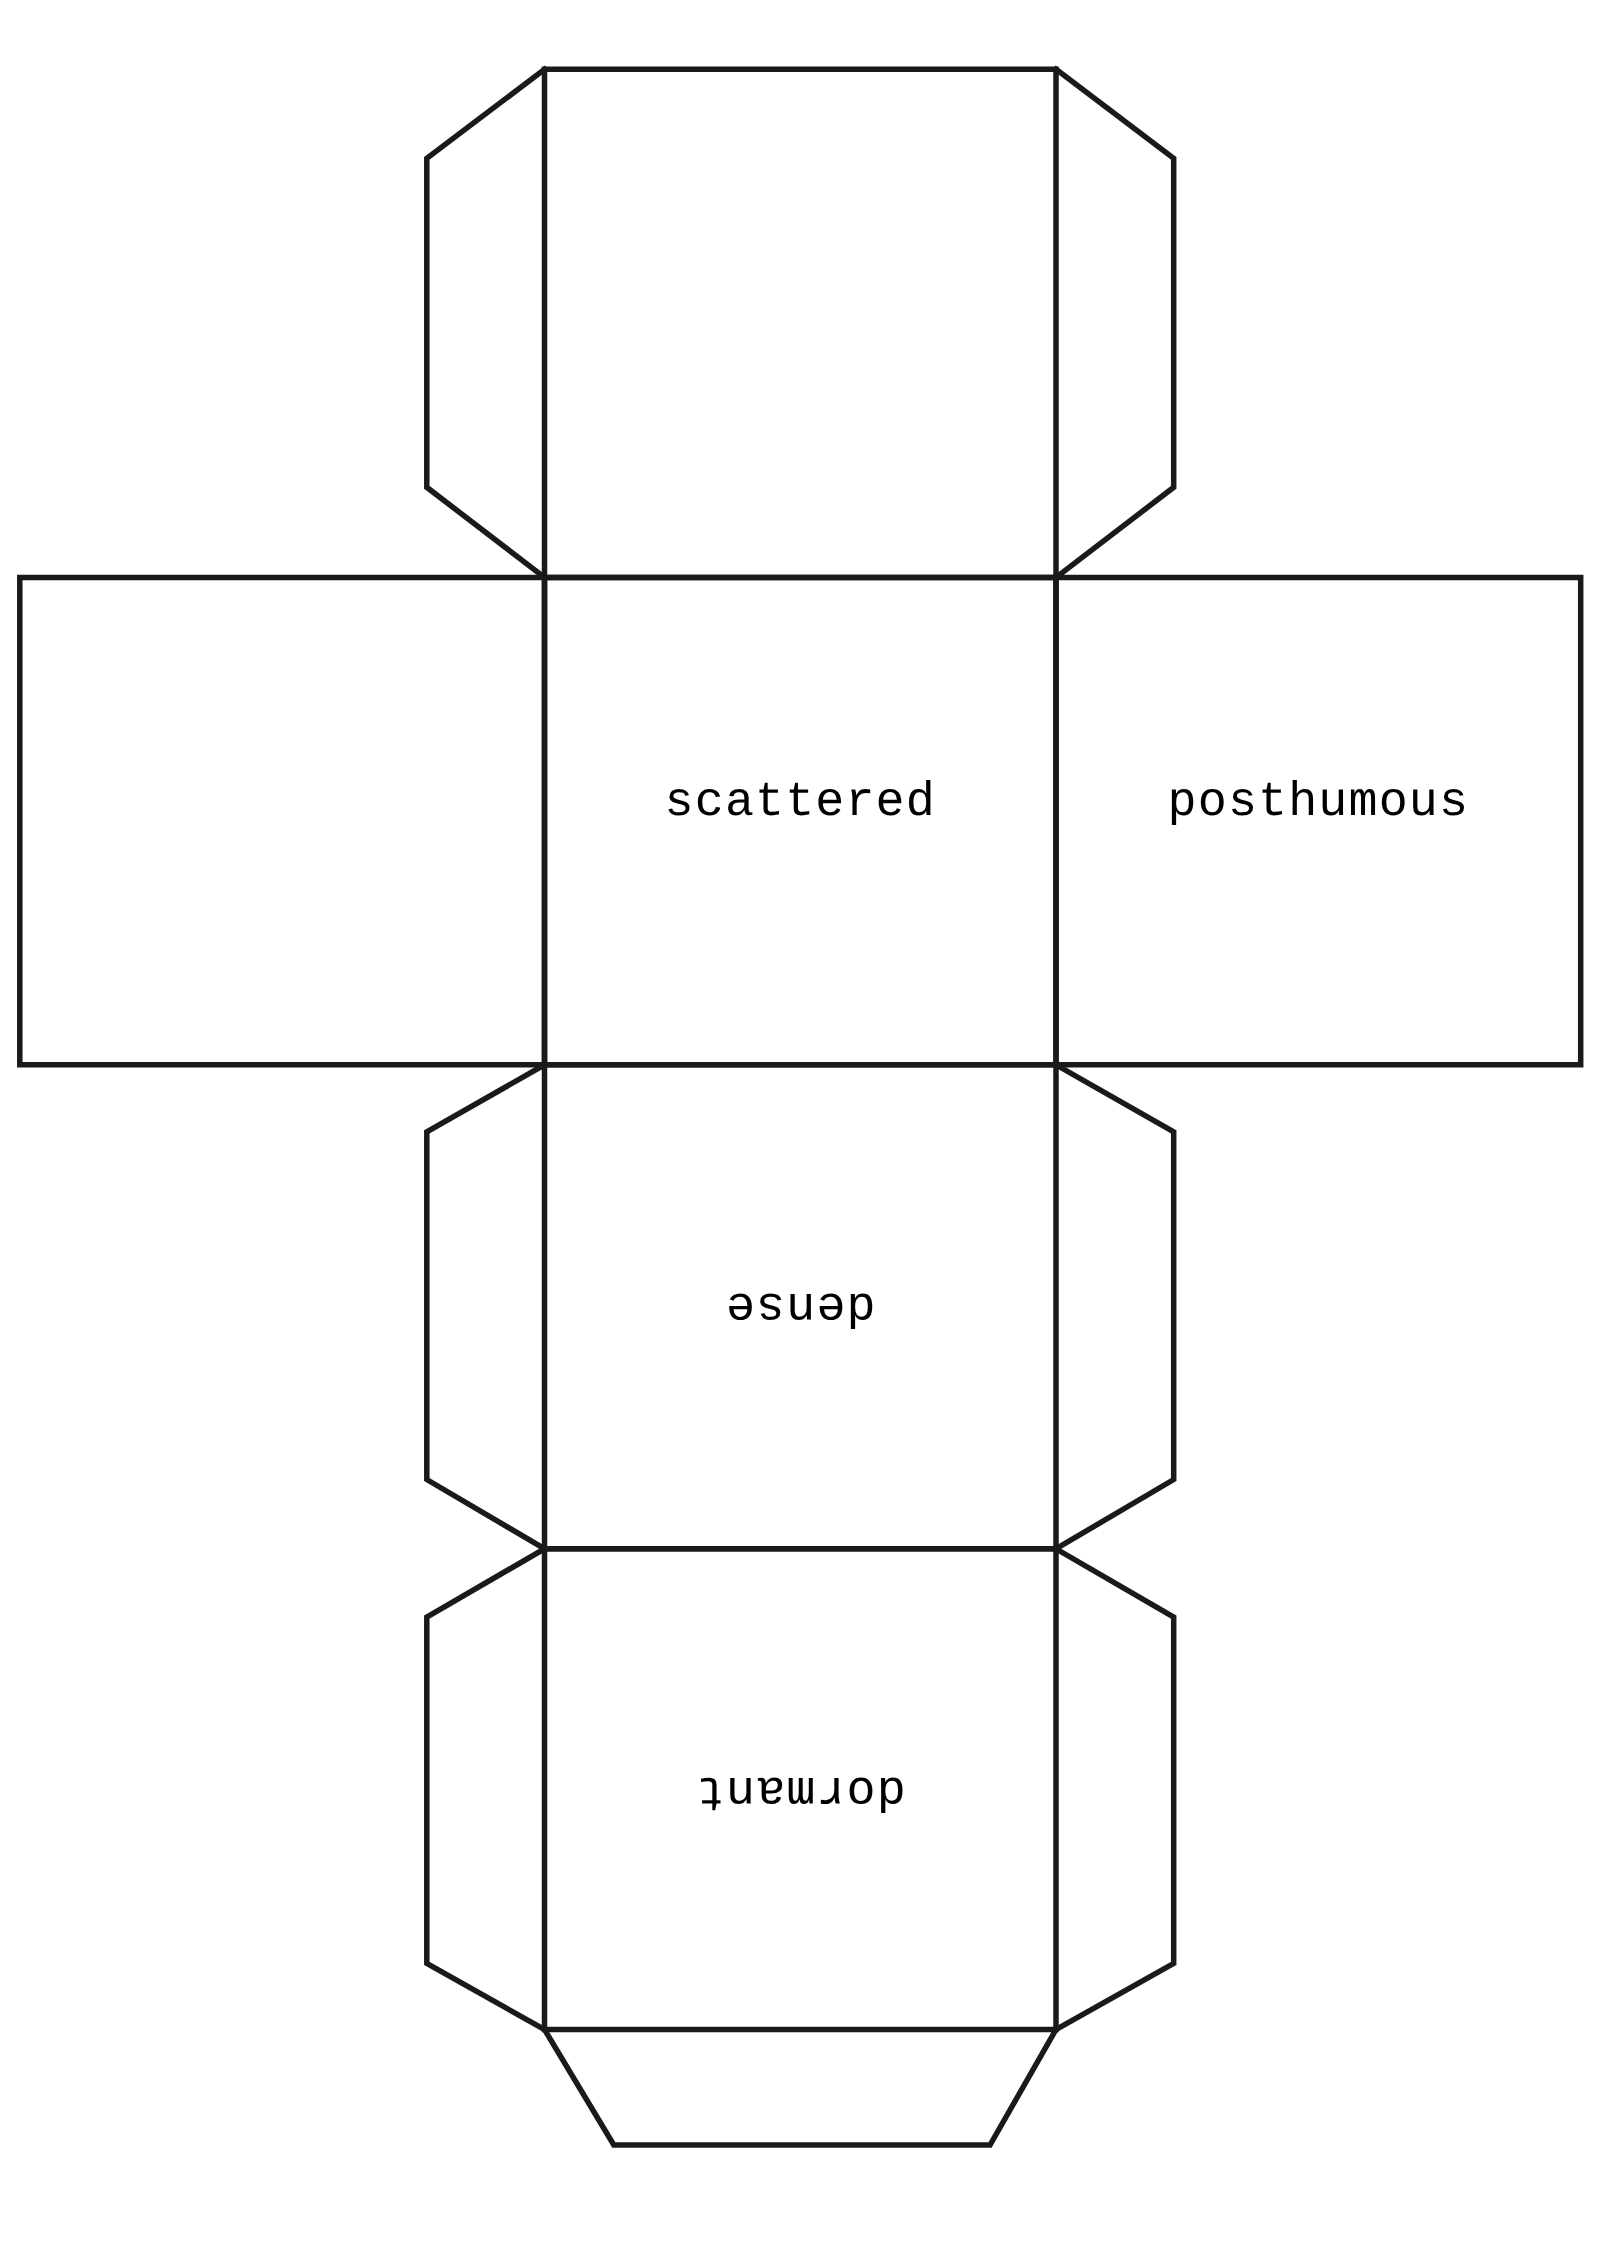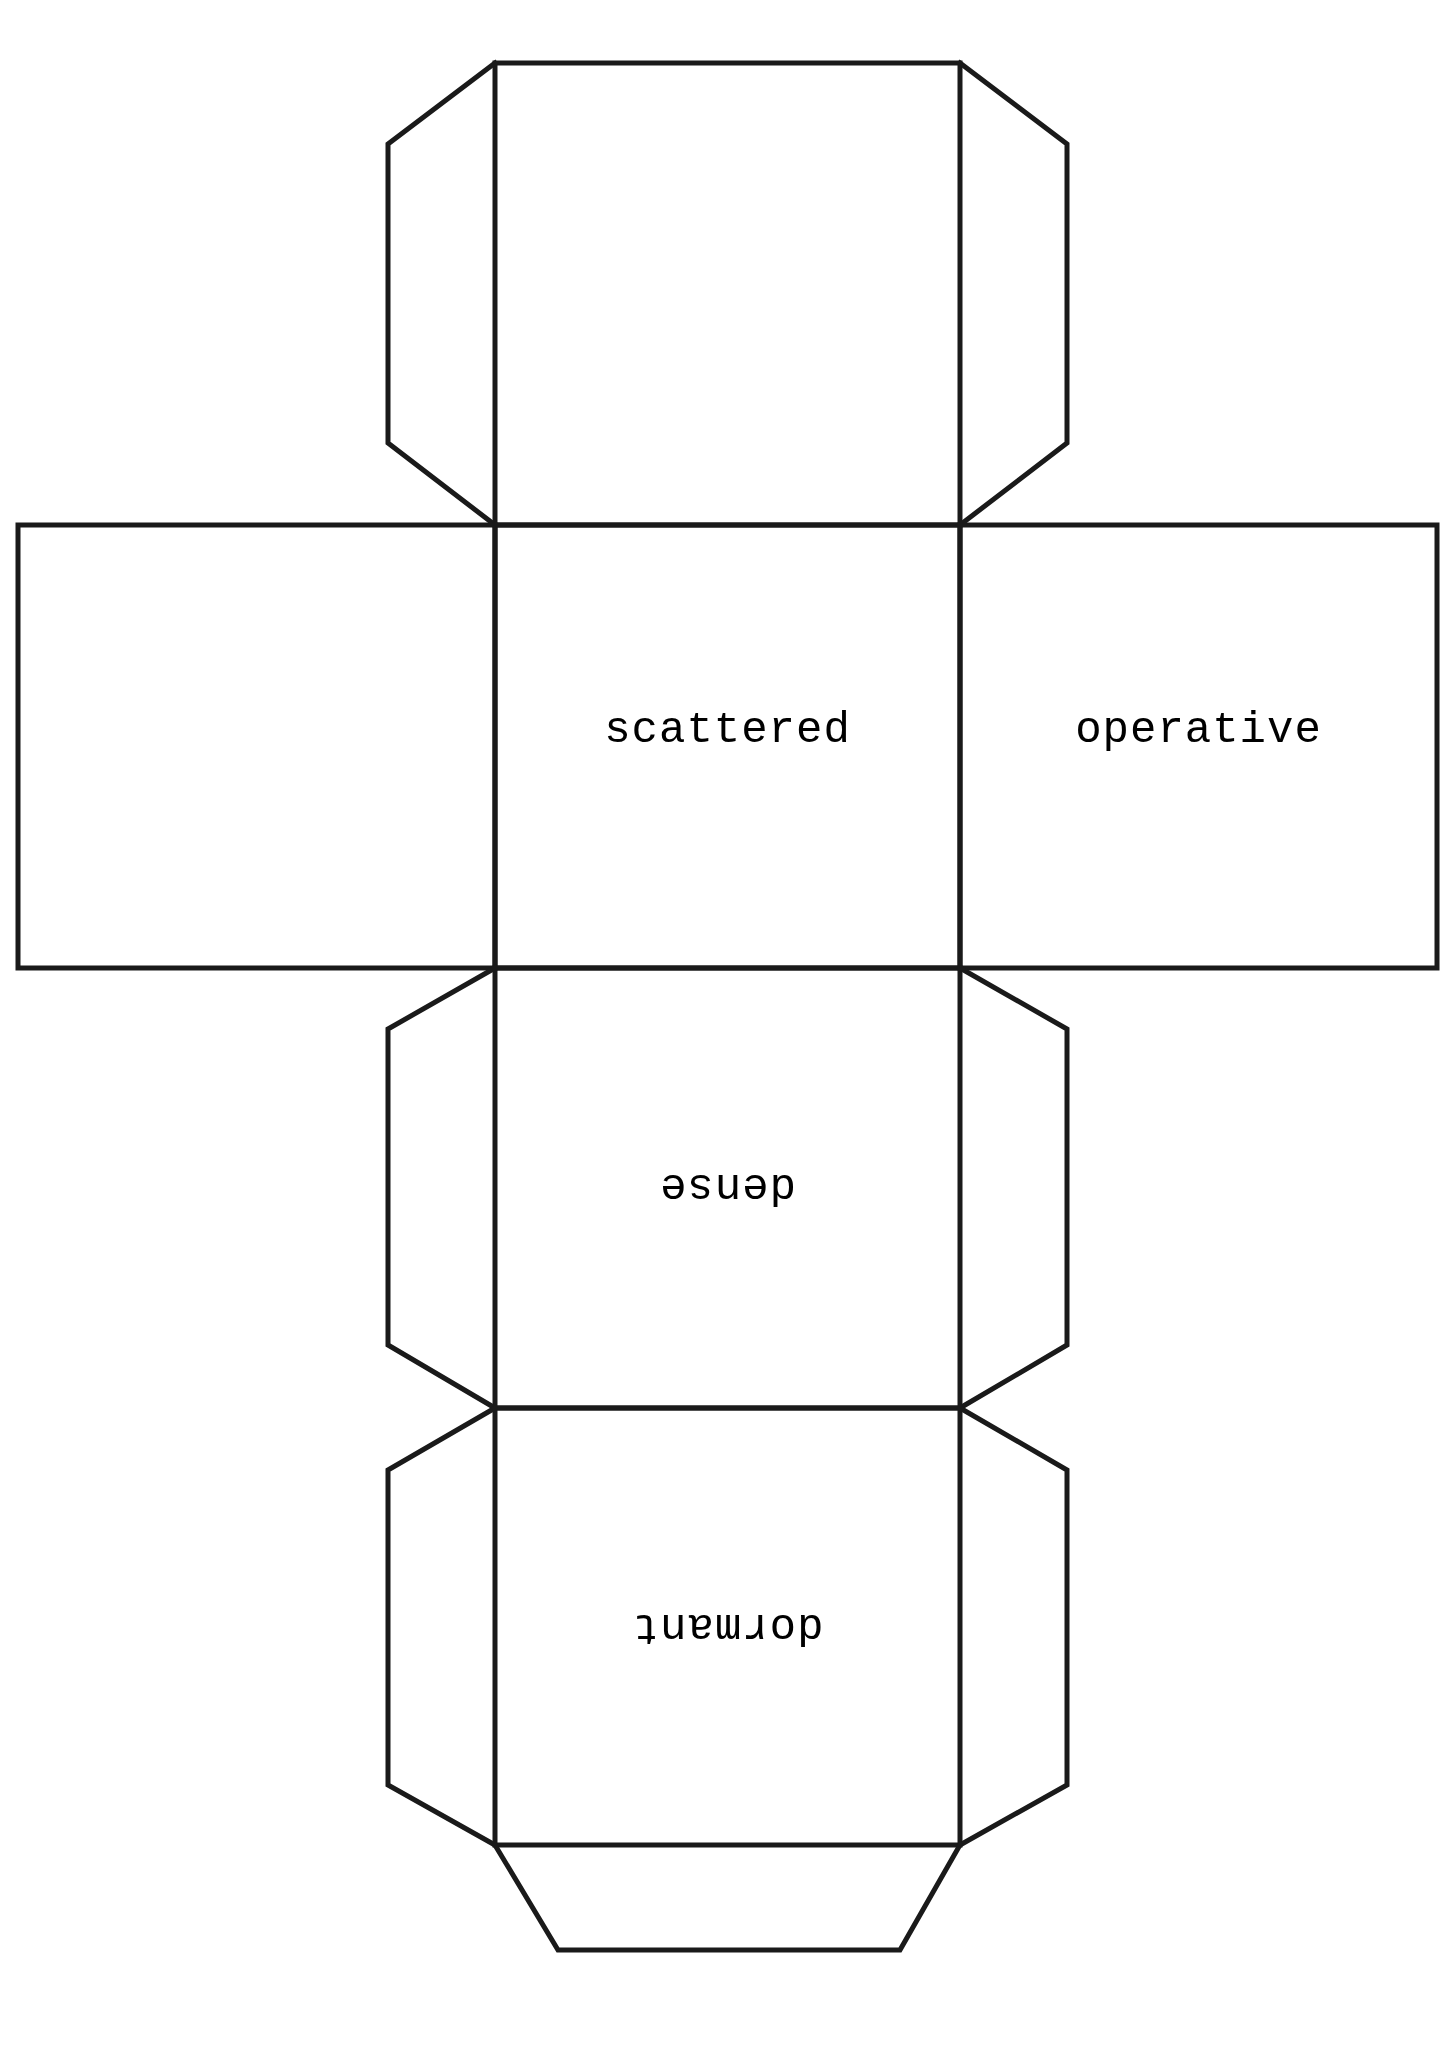--- a/index.html
+++ b/index.html
@@ -81,19 +81,19 @@
     <path class="net-stroke" d="M 960 1408 L 1067 1470 L 1067 1785 L 960 1845"></path>
 
     <path class="net-stroke" d="M 495 1845 L 558 1950 L 900 1950 L 960 1845"></path>
 
   </svg>
 
 
 
   <div class="face-label" style="left:495px; top:708px; width:465px;">scattered</div>
 
-  <div class="face-label" style="left:960px; top:708px; width:477px;">operative</div>
+  <div class="face-label" style="left:960px; top:708px; width:477px;">posthumous</div>
 
   <div class="face-label rot180" style="left:495px; top:1165px; width:465px;">dense</div>
 
   <div class="face-label rot180" style="left:495px; top:1605px; width:465px;">dormant</div>
 
 </div>
 
 </body></html>

